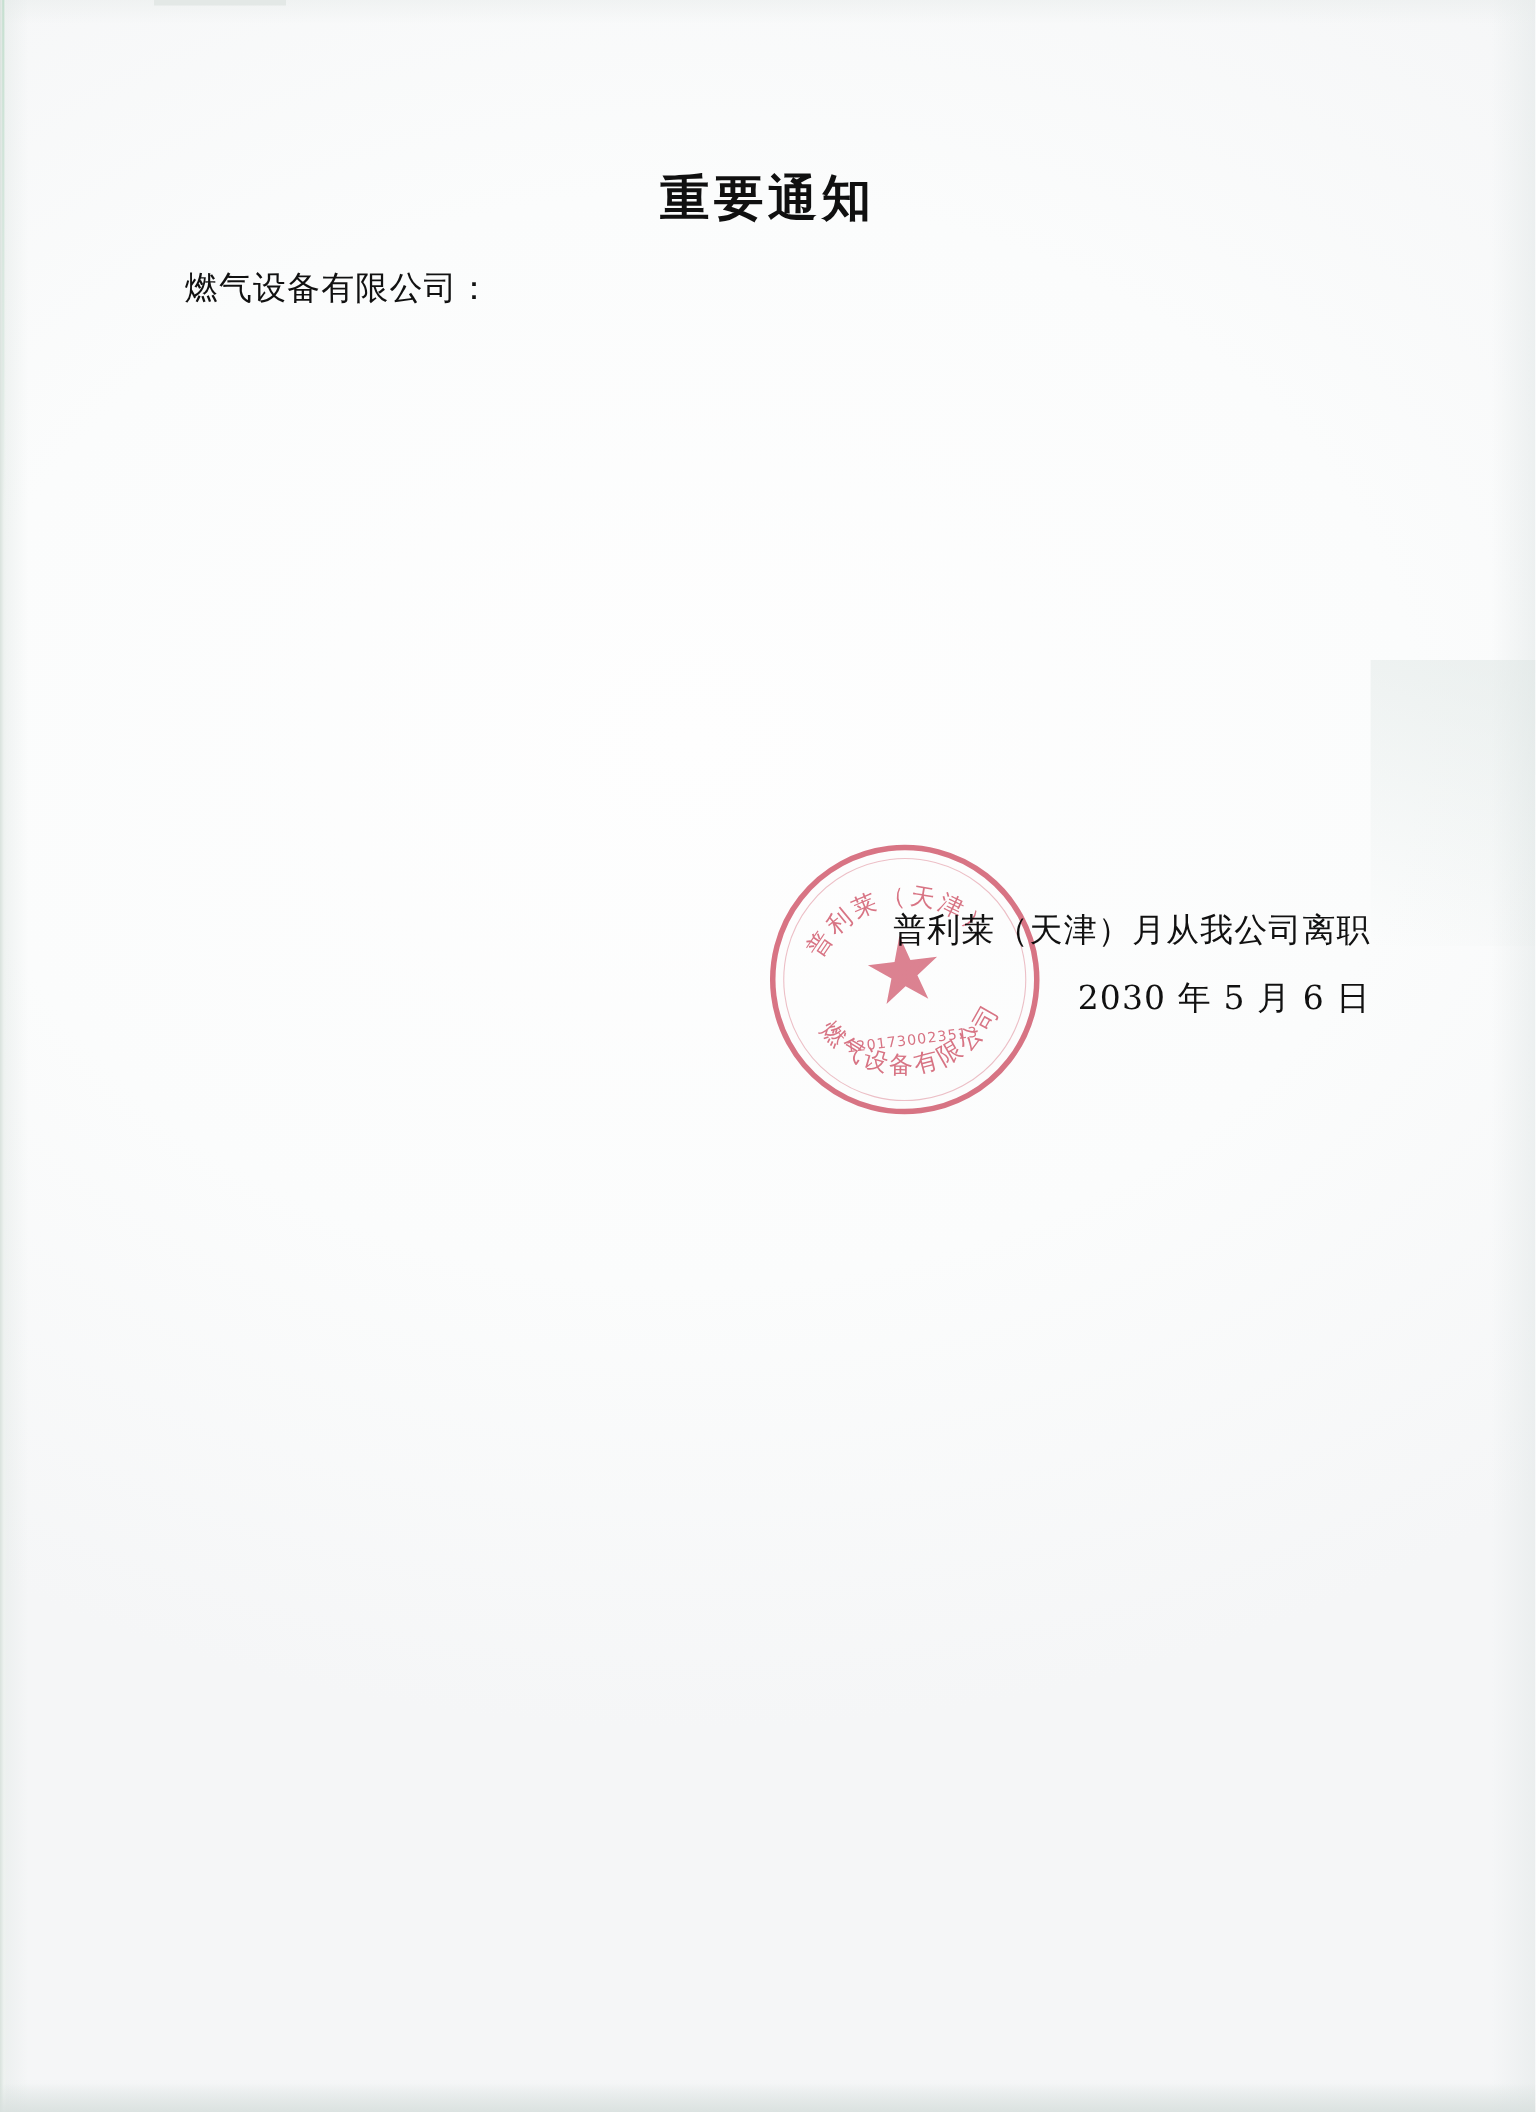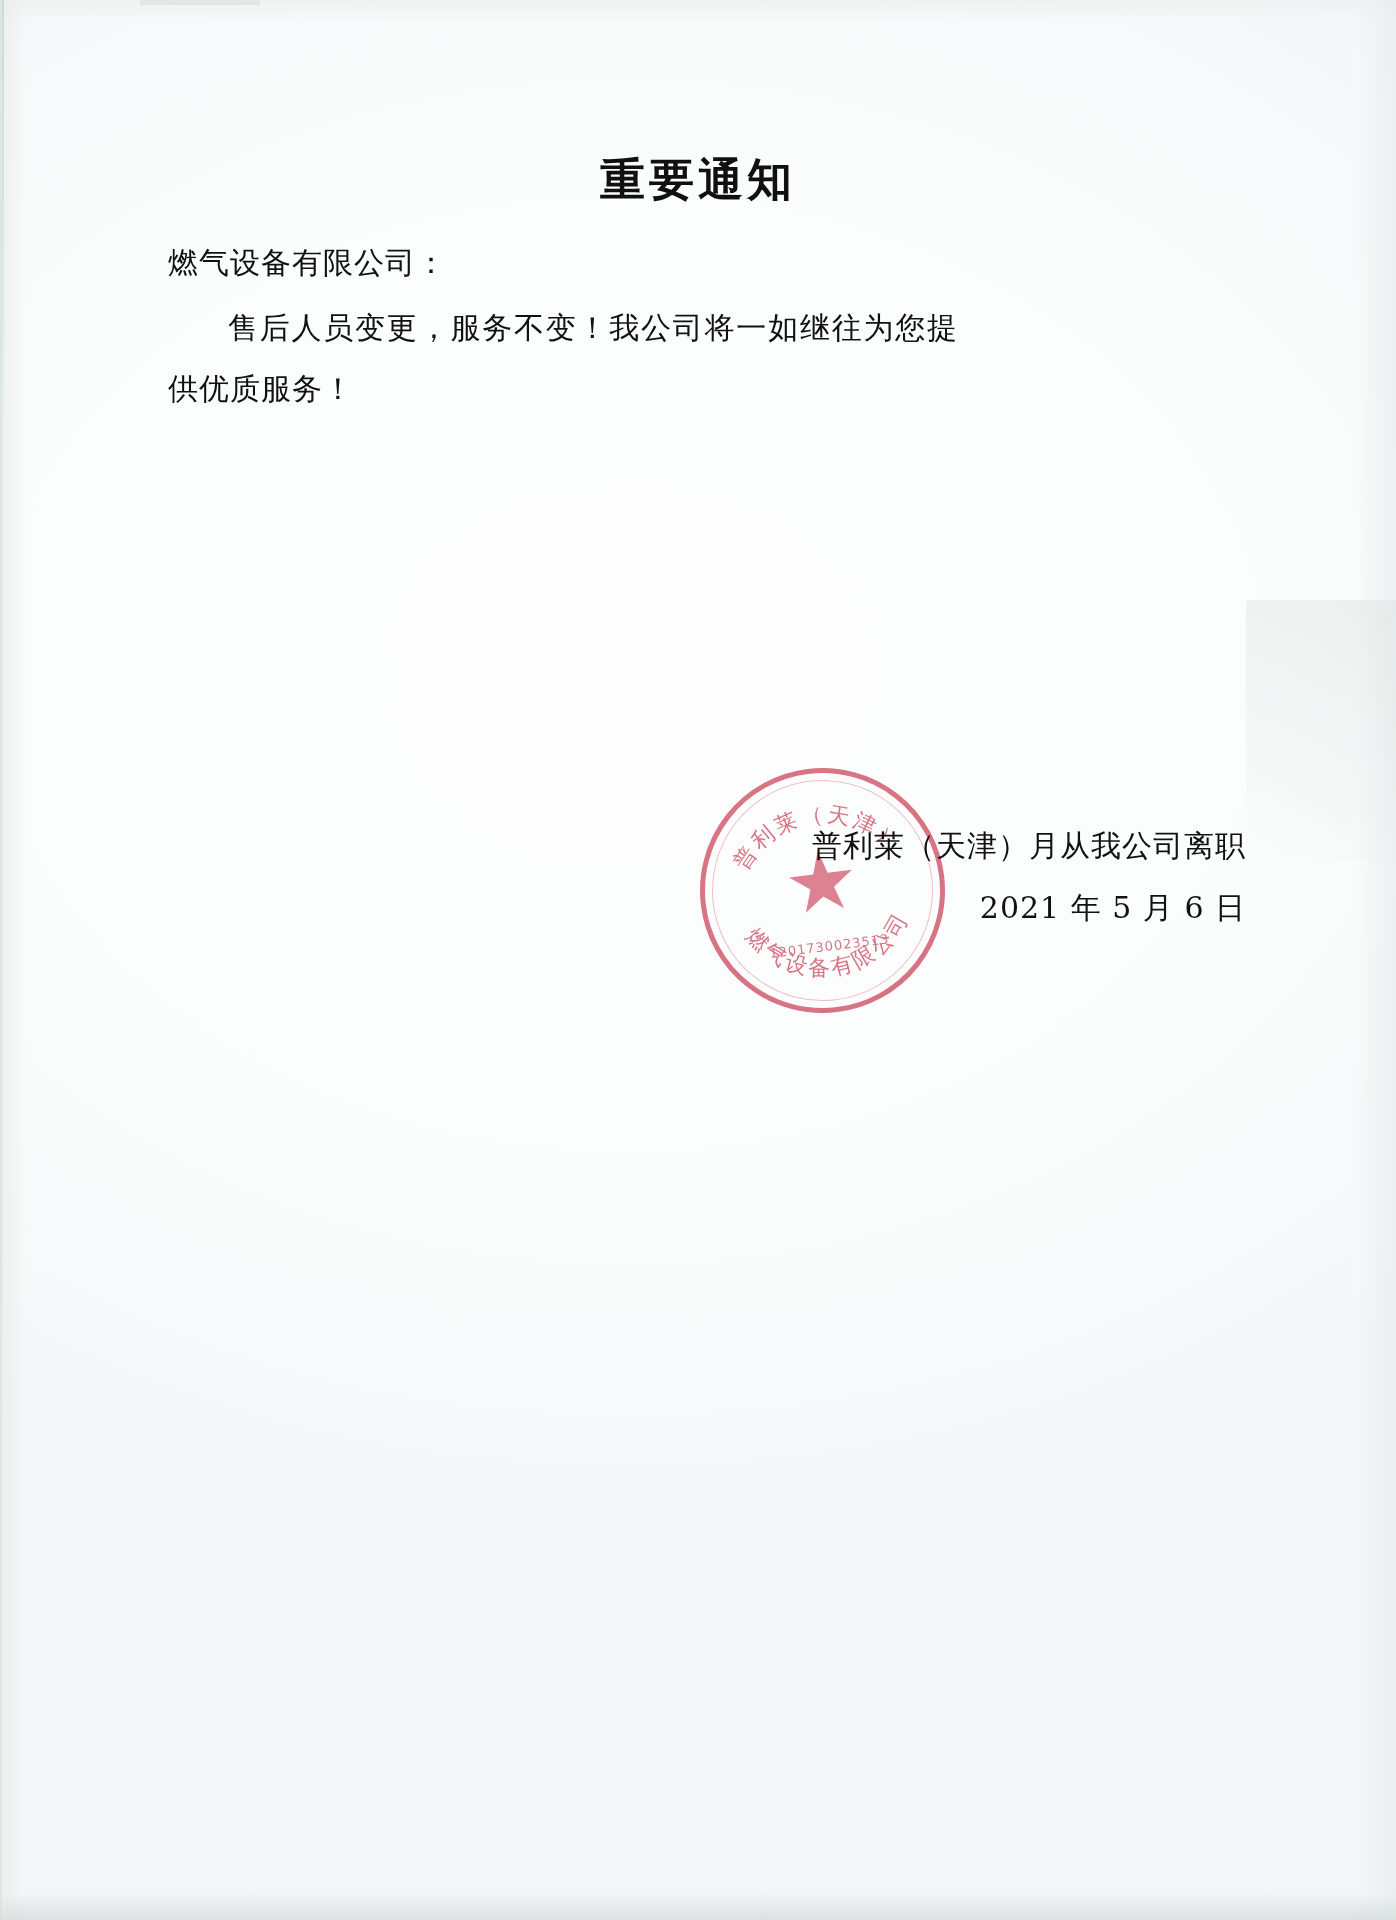--- a/index.html
+++ b/index.html
@@ -186,26 +186,25 @@
   <div class="scan-top-notch"></div>
   <div class="scan-fold"></div>
   <div class="scan-shadow-bottom"></div>
 
   <div class="doc-body">
 
     <div class="doc-title">重要通知</div>
 
     <div class="doc-text">
       <p class="para">燃气设备有限公司：</p>
-      <p class="para indent">售后人员变更，服务不变！我公司将一如继往为您提供优质服务！</p>
     </div>
 
     <div class="signature-block">
       <div>普利莱（天津）月从我公司离职</div>
-      <div>2021 年 5 月 6 日</div>
+      <div>2030 年 5 月 6 日</div>
     </div>
 
     <div class="seal">
       <div class="seal-inner-ring"></div>
       <svg class="seal-arc" viewBox="0 0 235 235">
         <defs>
           <path id="arcTop" d="M 30 128 A 88 88 0 0 1 205 128"></path>
           <path id="arcBottom" d="M 24 118 A 94 94 0 0 0 211 118"></path>
         </defs>
         <text>

